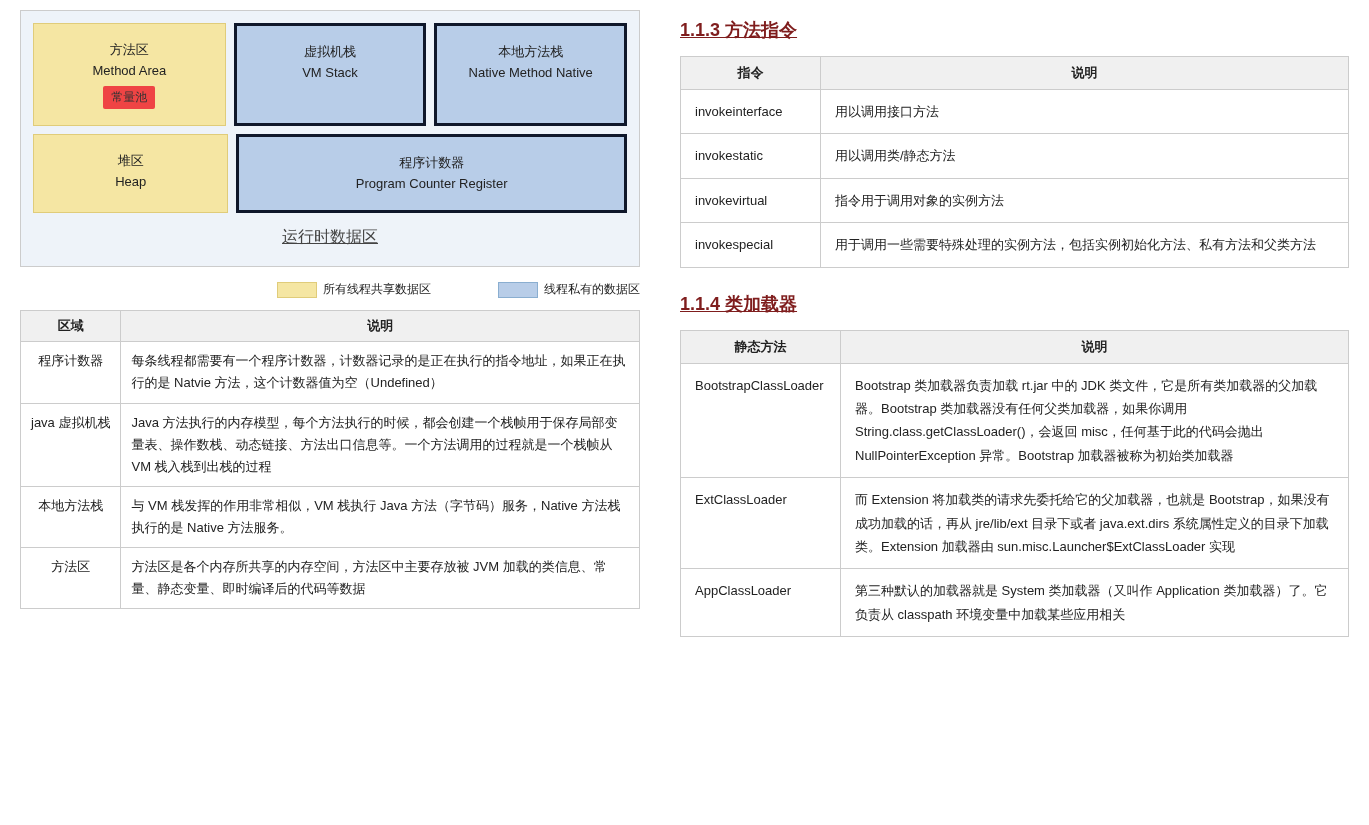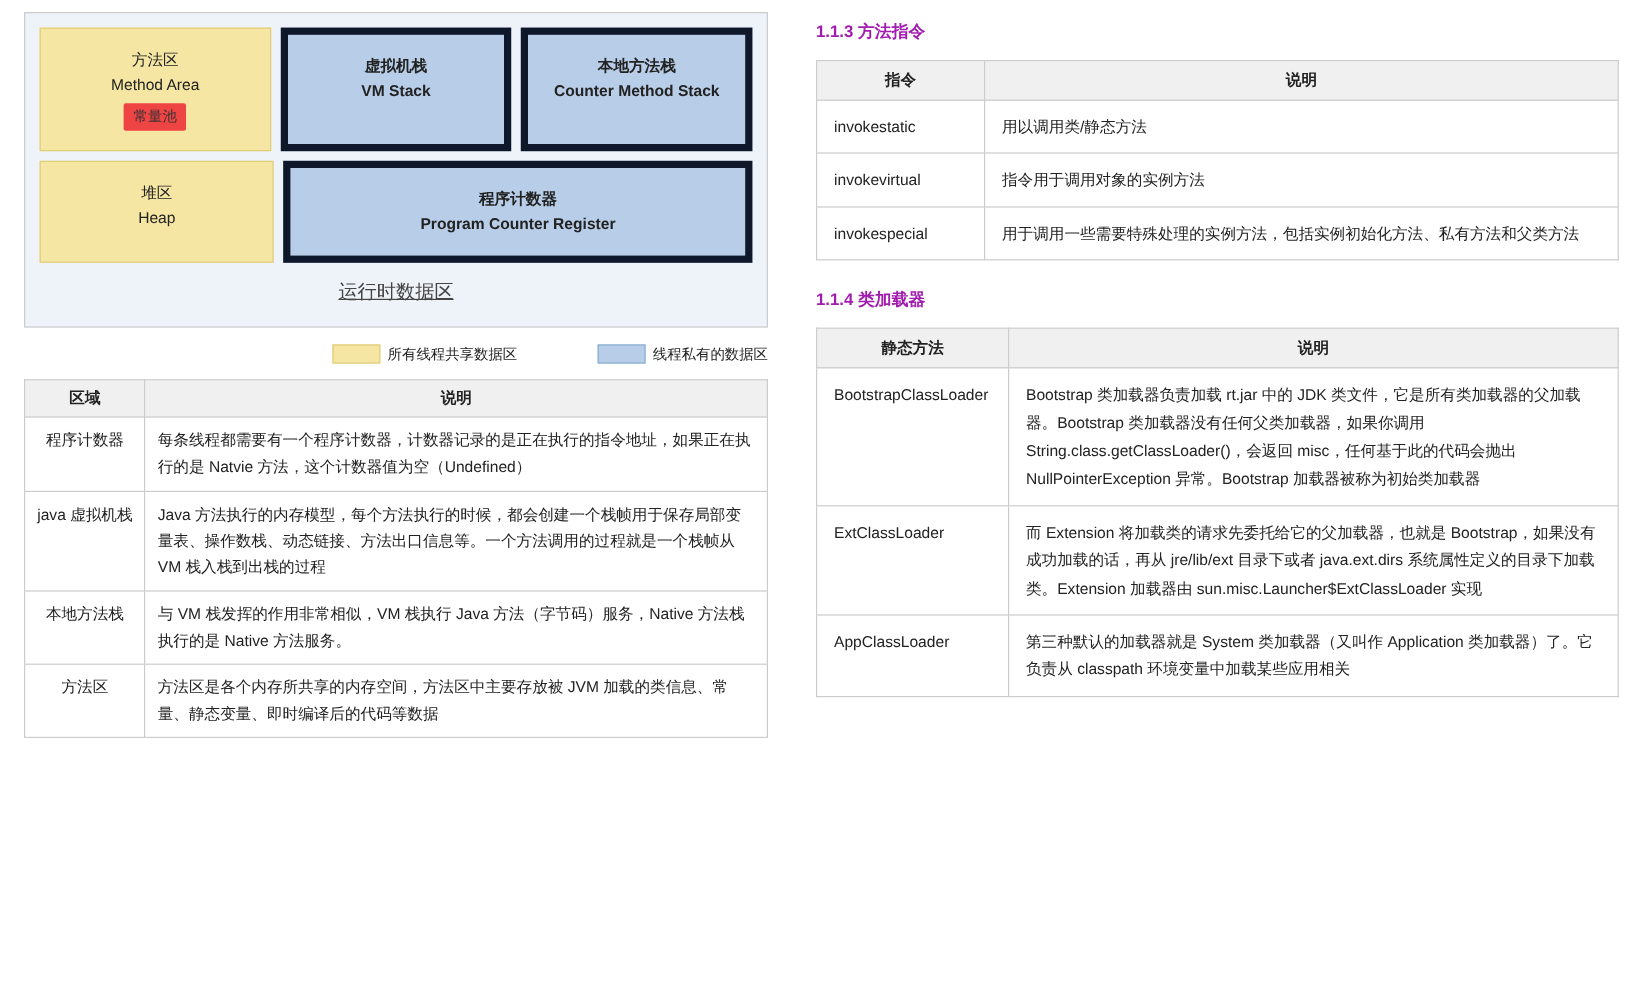--- a/index.html
+++ b/index.html
@@ -36,22 +36,21 @@
       text-align: center;
       font-size: 13px;
       line-height: 1.6;
     }
     .jvm-box.yellow {
       background: #f5e6a3;
       border: 1px solid #e0cc7a;
     }
     .jvm-box.blue {
       background: #b8cde8;
-      border: 6px solid #0f172a;
-      font-weight: bold;
+      border: 3px solid #0f172a;
     }
     .jvm-box-inner {
       display: flex;
       flex-direction: column;
       align-items: center;
     }
     .constant-pool-badge {
       background: #ef4444;
       color: #333;
       font-size: 12px;
@@ -76,21 +75,21 @@
     
     .legend {
       display: flex;
       justify-content: flex-end;
       gap: 20px;
       margin-bottom: 12px;
       margin-top: 2px;
     }
     .legend-item {
       display: flex;
-      align-items: flex-start;
+      align-items: flex-end;
       gap: 6px;
       font-size: 12px;
       padding-left: 47px;
     }
     .legend-box {
       width: 40px;
       height: 16px;
     }
     .legend-box.yellow { background: #f5e6a3; border: 1px solid #e0cc7a; }
     .legend-box.blue { background: #b8cde8; border: 1px solid #8aaed0; }
@@ -120,25 +119,26 @@
       white-space: nowrap;
     }
 
     
     .right-panel {
       flex: 1;
       padding: 10px 20px 10px 20px;
       overflow-y: auto;
     }
     .section-title {
-      font-size: 14px;
+      font-size: 18px;
       font-weight: bold;
       margin-bottom: 14px;
       margin-top: 8px;
-      color: #a21caf;
+      color: #7f1d1d;
+      text-decoration: underline;
     }
     .right-table {
       width: 100%;
       border-collapse: collapse;
       font-size: 13px;
       margin-bottom: 24px;
     }
     .right-table th {
       background: #f0f0f0;
       border: 1px solid #ccc;
@@ -177,21 +177,21 @@
       <div class="jvm-box blue">
         <div class="jvm-box-inner">
           <span>虚拟机栈</span>
           <span>VM Stack</span>
         </div>
       </div>
 
       <div class="jvm-box blue">
         <div class="jvm-box-inner">
           <span>本地方法栈</span>
-          <span>Counter Method Stack</span>
+          <span>Native Method Native</span>
         </div>
       </div>
     </div>
     <div class="jvm-grid-bottom">
 
       <div class="jvm-box yellow">
         <div class="jvm-box-inner">
           <span>堆区</span>
           <span>Heap</span>
         </div>
@@ -250,20 +250,24 @@
 
   <div class="section-title">1.1.3  方法指令</div>
   <table class="right-table">
     <thead>
       <tr>
         <th>指令</th>
         <th>说明</th>
       </tr>
     </thead>
     <tbody id="instructions-table-body">
+    <tr>
+    <td>invokeinterface</td>
+    <td>用以调用接口方法</td>
+  </tr>
         <tr>
     <td>invokestatic</td>
     <td>用以调用类/静态方法</td>
   </tr>
         <tr>
     <td>invokevirtual</td>
     <td>指令用于调用对象的实例方法</td>
   </tr>
         <tr>
     <td>invokespecial</td>

